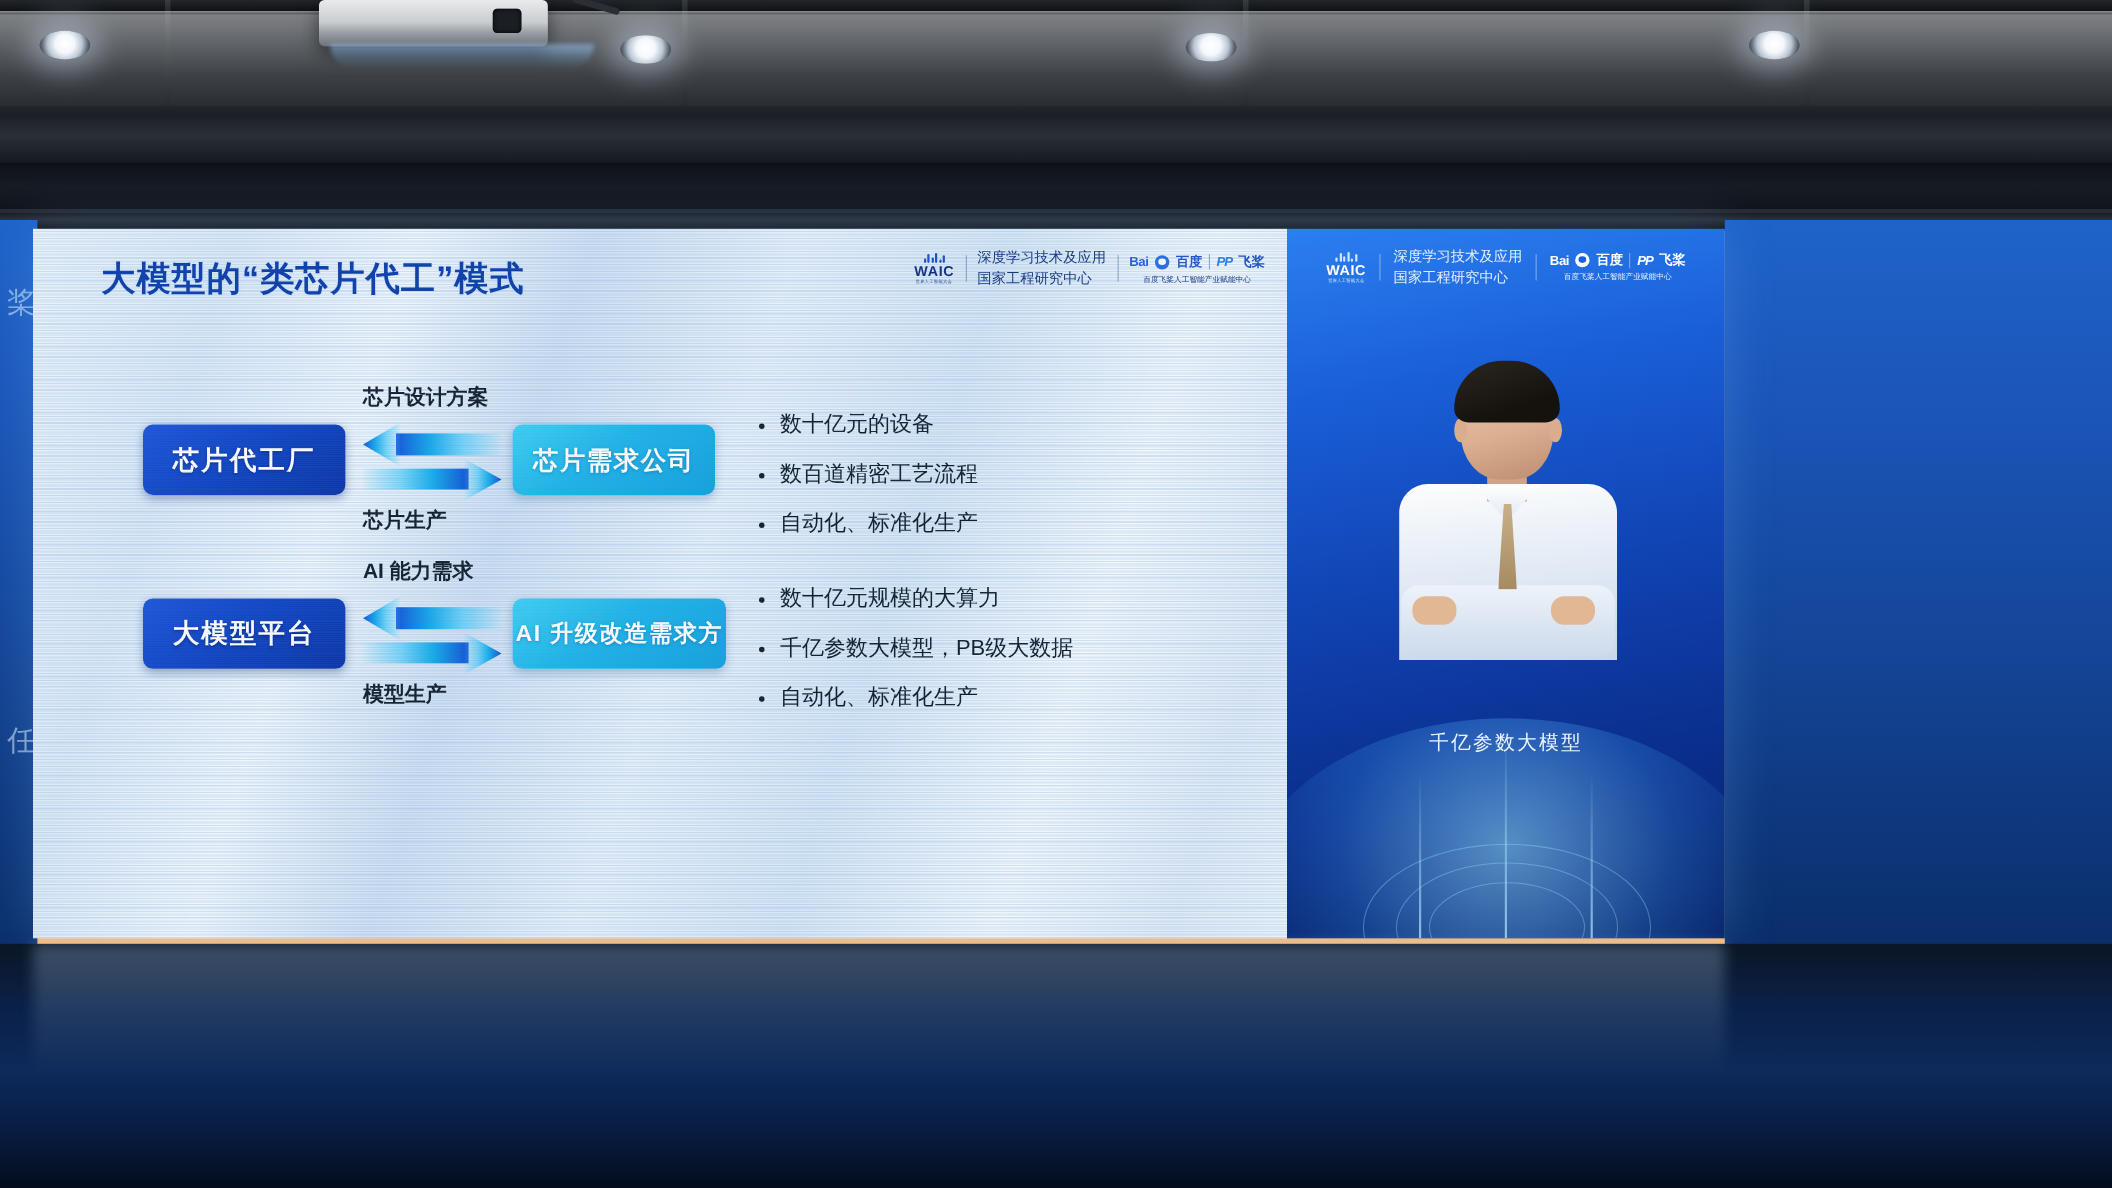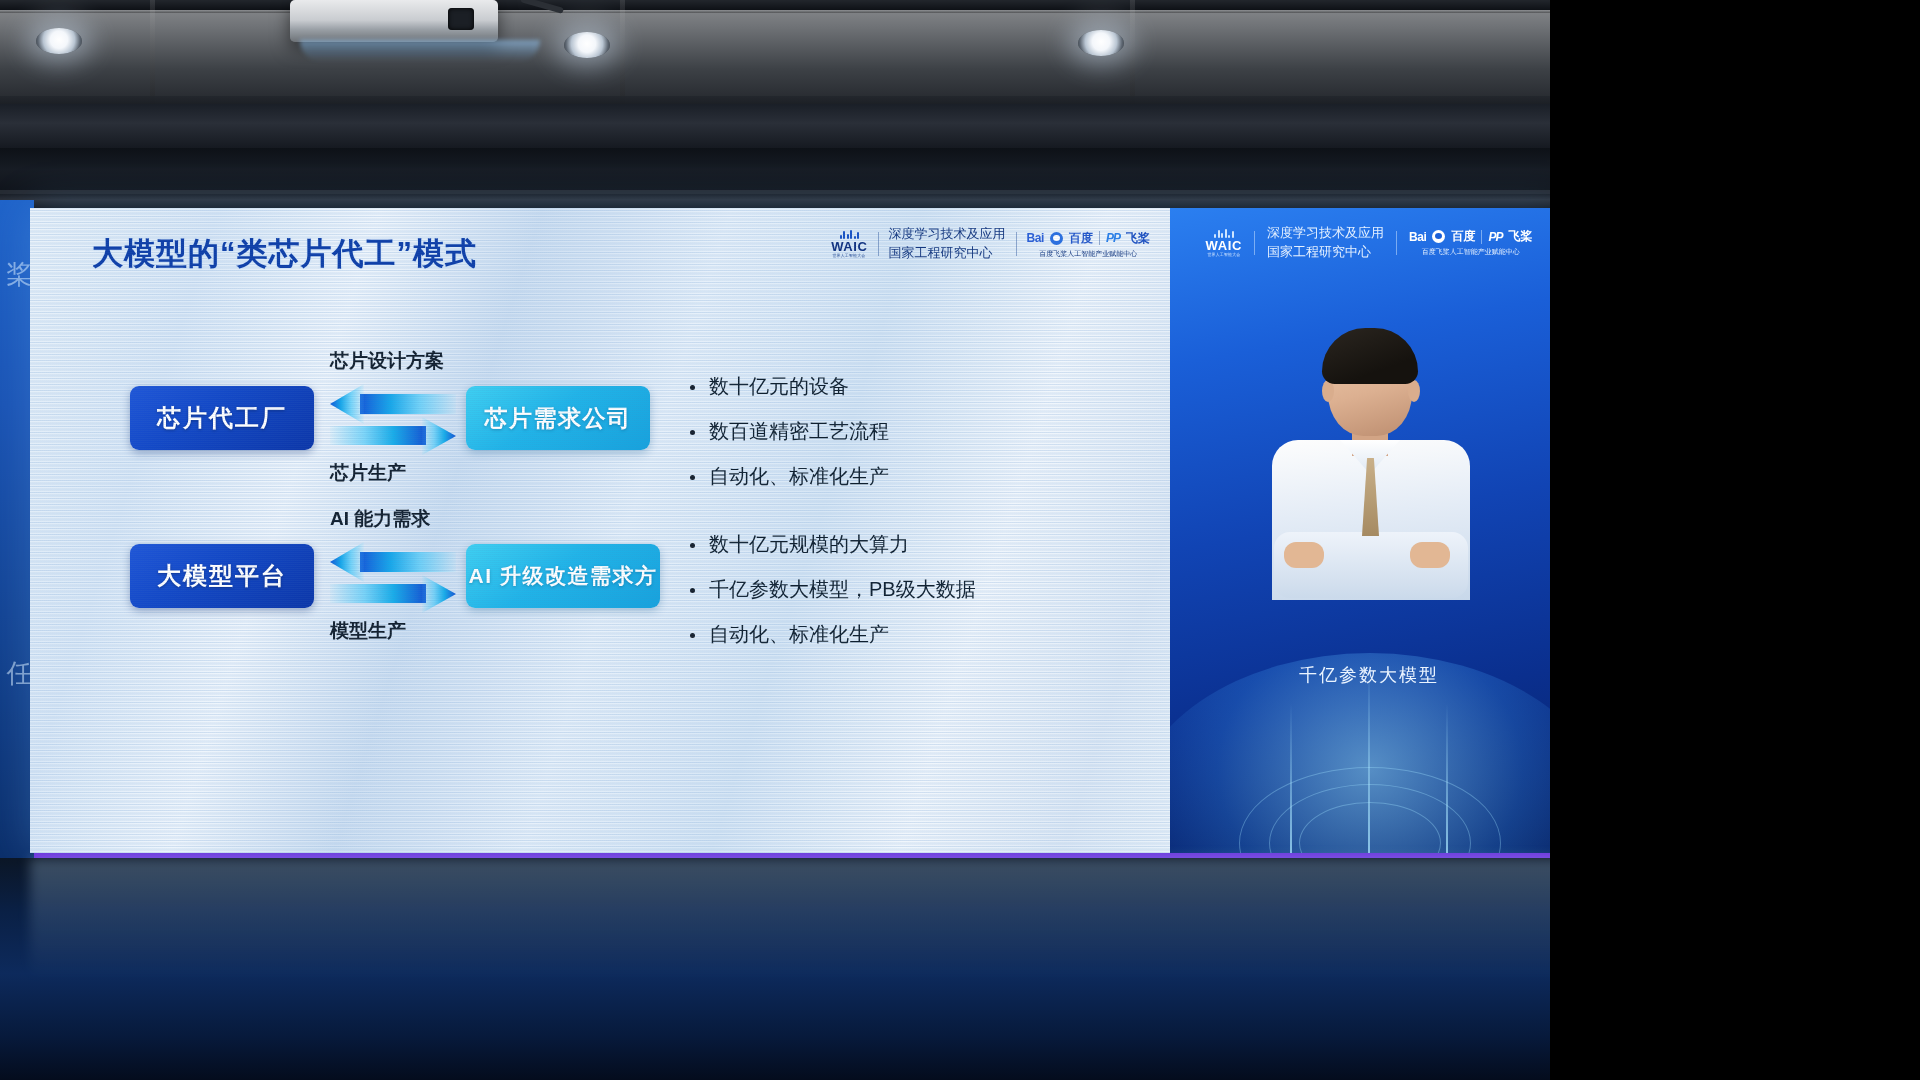--- a/index.html
+++ b/index.html
@@ -1,18 +1,18 @@
 <!DOCTYPE html>
 <html><head>
 <meta charset="utf-8">
 <style>
   html,body{margin:0;padding:0;background:#000;}
   body{width:1920px;height:1080px;overflow:hidden;font-family:"Liberation Sans","DejaVu Sans",sans-serif;}
 
-  #stage{position:relative;width:1550px;height:1080px;overflow:hidden;background:#6d28d9;}
+  #stage{position:relative;width:1920px;height:1080px;overflow:hidden;background:#fdba74;}
 
   
   .ceiling{position:absolute;left:0;top:0;width:1920px;height:150px;
     background:linear-gradient(180deg,#8d8f92 0%,#6f7276 18%,#3d4146 46%,#1b1e24 78%,#0d1016 100%);}
   .ceil-beam{position:absolute;left:0;width:1920px;background:linear-gradient(180deg,#22262c,#0e1116);}
   .ceil-slat{position:absolute;background:linear-gradient(180deg,rgba(255,255,255,.10),rgba(0,0,0,.35));}
   .downlight{position:absolute;border-radius:50%;
     background:radial-gradient(circle at 50% 45%,#ffffff 0%,#f4f7fb 32%,#b9c5d2 58%,#5b646f 78%,#2b3138 100%);
     box-shadow:0 0 26px 10px rgba(215,232,250,.42);}
   .projector{position:absolute;border-radius:5px;

